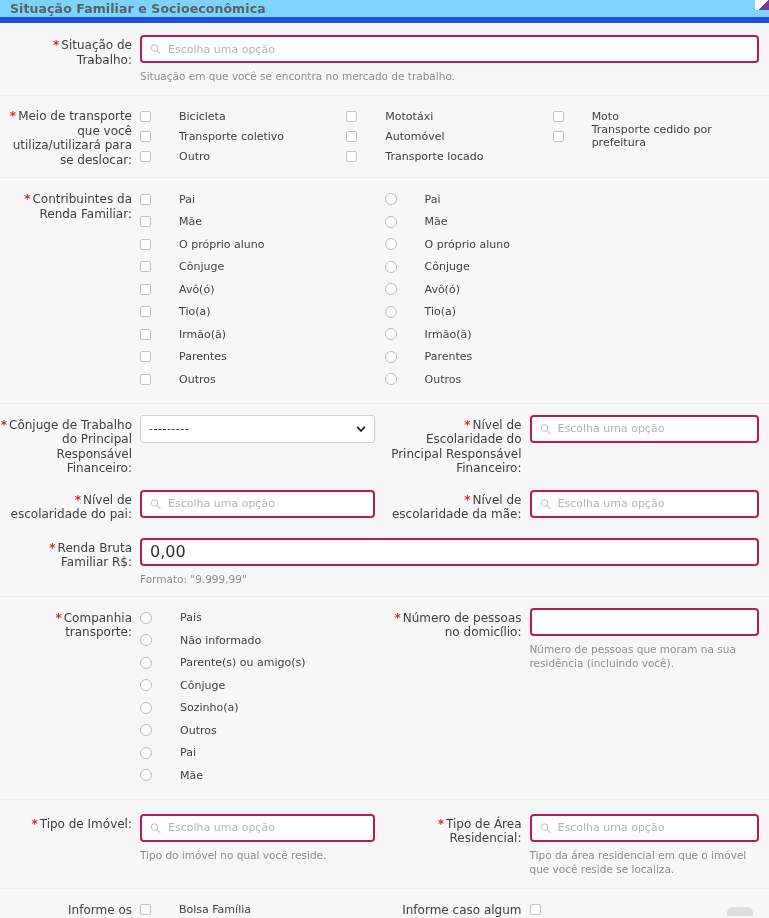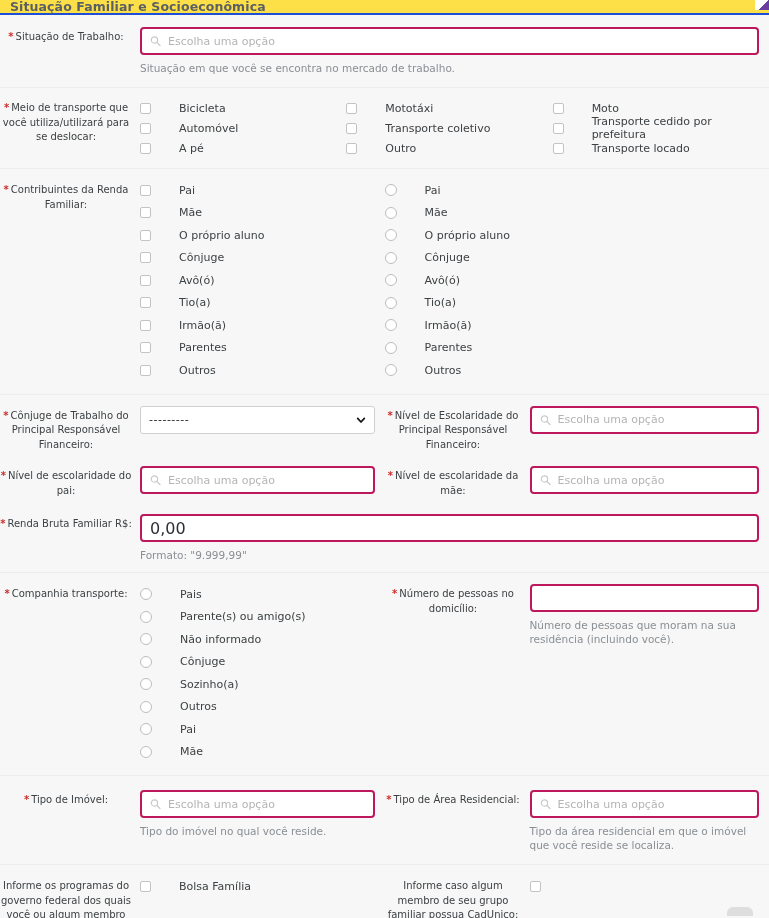--- a/index.html
+++ b/index.html
@@ -9,23 +9,23 @@
     background: #f7f7f7;
     font-family: "DejaVu Sans", "Liberation Sans", sans-serif;
     overflow: hidden;
   }
   body { position: relative; }
 
   .panel { width: 769px; background: #f7f7f7; }
 
   
   .panel-header {
-    height: 15px;
-    background: #fde047;
-    border-bottom: 2px solid #1d4ed8;
+    height: 23px;
+    background: #7dd3fc;
+    border-bottom: 6px solid #1d4ed8;
     display: flex; align-items: center;
     padding-left: 10px;
   }
   .panel-header .title {
     font-size: 12.5px;
     font-weight: bold;
     color: #5a5f63;
     letter-spacing: .1px;
   }
 
@@ -33,23 +33,23 @@
   .section { border-bottom: 1px solid #ededed; }
   .section:last-child { border-bottom: none; }
 
   .row { display: flex; align-items: flex-start; padding: 9px 0 9px 0; }
 
   .field { display: flex; align-items: flex-start; }
   .field.half { width: 50%; }
   .field.full { width: 100%; }
 
   .lbl {
-    font-size: 10px;
+    font-size: 12px;
     color: #3d4144;
-    text-align: center;
+    text-align: right;
     line-height: 14.5px;
     padding-top: 3px;
     flex: 0 0 auto;
   }
   .lbl .req { color: #c9302c; font-weight: bold; margin-right: 2px; }
 
   
   .field.left .lbl  { width: 140px; padding-right: 8px; }
   .field.right .lbl { width: 145px; padding-right: 8px; }
 
@@ -182,33 +182,29 @@
             <label class="opt">
                 <span class="box"></span>
                 <span class="otxt">Mototáxi</span>
               </label>
             <label class="opt">
                 <span class="box"></span>
                 <span class="otxt">Moto</span>
               </label>
             <label class="opt">
                 <span class="box"></span>
+                <span class="otxt">Transporte coletivo</span>
+              </label>
+            <label class="opt">
+                <span class="box"></span>
                 <span class="otxt">Automóvel</span>
               </label>
             <label class="opt">
                 <span class="box"></span>
-                <span class="otxt">Transporte coletivo</span>
-              </label>
-            <label class="opt">
-                <span class="box"></span>
                 <span class="otxt">Transporte cedido por prefeitura</span>
-              </label>
-            <label class="opt">
-                <span class="box"></span>
-                <span class="otxt">A pé</span>
               </label>
             <label class="opt">
                 <span class="box"></span>
                 <span class="otxt">Outro</span>
               </label>
             <label class="opt">
                 <span class="box"></span>
                 <span class="otxt">Transporte locado</span>
               </label>
           </div>
@@ -404,25 +400,25 @@
           <span class="req">*</span><span>Companhia transporte:</span>
         </div>
         <div class="ctrl">
           <div class="choices stack">
             <label class="opt">
                 <span class="radio"></span>
                 <span class="otxt">Pais</span>
               </label>
             <label class="opt">
                 <span class="radio"></span>
+                <span class="otxt">Não informado</span>
+              </label>
+            <label class="opt">
+                <span class="radio"></span>
                 <span class="otxt">Parente(s) ou amigo(s)</span>
-              </label>
-            <label class="opt">
-                <span class="radio"></span>
-                <span class="otxt">Não informado</span>
               </label>
             <label class="opt">
                 <span class="radio"></span>
                 <span class="otxt">Cônjuge</span>
               </label>
             <label class="opt">
                 <span class="radio"></span>
                 <span class="otxt">Sozinho(a)</span>
               </label>
             <label class="opt">

